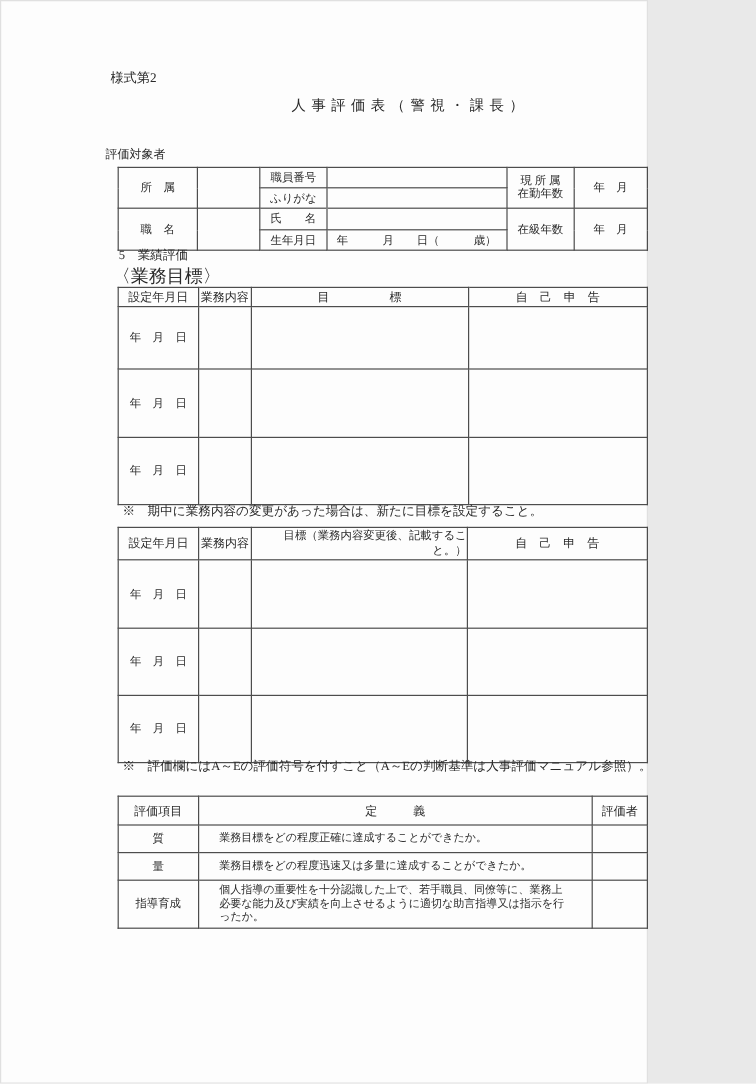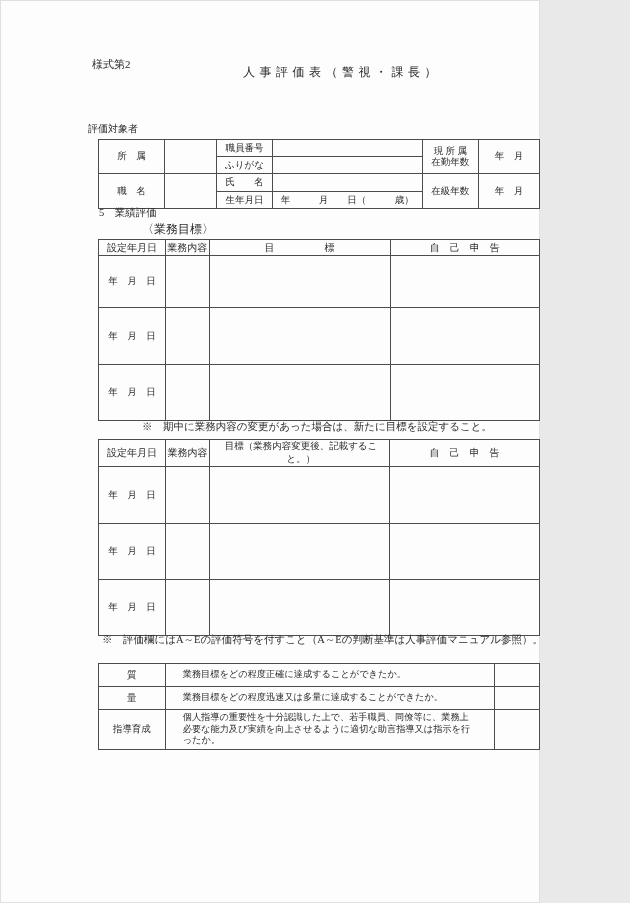--- a/index.html
+++ b/index.html
@@ -10,45 +10,45 @@
   }
   .page{
     position:relative;
     width:540px;height:903px;
     background:#fdfdfd;
     overflow:hidden;
     box-shadow:0 0 0 1px #e0e0e0 inset;
   }
   .abs{position:absolute;}
   .form-number{left:92px;top:57px;font-size:11px;}
-  .doc-title{left:243px;top:64px;font-size:12px;letter-spacing:4.5px;white-space:nowrap;}
+  .doc-title{left:243px;top:80px;font-size:12px;letter-spacing:4.5px;white-space:nowrap;}
   .period-line{left:247px;top:104px;font-size:11px;letter-spacing:1px;white-space:nowrap;}
   .subject-heading{left:88px;top:122px;font-size:10px;}
   .sec-heading{left:99px;top:206px;font-size:10.5px;}
-  .sub-heading{left:94px;top:221px;font-size:12px;margin-left:48px;}
+  .sub-heading{left:94px;top:221px;font-size:15px;}
   .note{font-size:10.5px;line-height:13px;}
-  .note-mid{left:102px;top:420px;white-space:nowrap;margin-left:40px;}
+  .note-mid{left:102px;top:420px;white-space:nowrap;}
   .note-eval{left:102px;top:633px;width:452px;padding-left:15px;text-indent:-15px;}
 
   table{border-collapse:collapse;table-layout:fixed;}
   td{border:1px solid #4d4d4d;padding:0;overflow:hidden;
      font-size:9.5px;text-align:center;vertical-align:middle;color:#2a2a2a;}
 
   .staff-table{left:98px;top:139px;}
   .staff-table td{height:16px;}
   .dotted-bottom{border-bottom:1px dotted #5a5a5a !important;}
   .dotted-left{border-left:1px dotted #5a5a5a !important;}
   .pre-line{white-space:pre-line;line-height:11px;}
 
   .goal-table{left:98px;}
   .goal-table-1{top:239px;}
   .goal-table-2{top:439px;}
   .goal-table td.hdr{height:15px;font-size:10px;}
   .goal-table td.row-cell{height:54px;}
-  .goal-table td.goal2-hdr{text-align:center;padding-left:3px;font-size:9.5px;}
+  .goal-table td.goal2-hdr{text-align:right;padding-left:3px;font-size:9.5px;}
 
   .criteria-table{left:98px;top:663px;}
   .criteria-table td.hdr{height:23px;font-size:10px;}
   .criteria-table td{font-size:9.5px;}
   .criteria-table td.def{text-align:left;padding:2px 17px;font-size:9.2px;line-height:11.5px;}
   .r-s{height:22px;}
   .r-m{height:25px;}
 </style>
 </head>
 <body>
@@ -174,20 +174,25 @@
 
   <div class="abs note note-eval">※　評価欄にはA～Eの評価符号を付すこと（A～Eの判断基準は人事評価マニュアル参照）。</div>
 
   <table class="abs criteria-table">
     <colgroup>
       <col style="width:70px">
         <col style="width:345px">
         <col style="width:48px">
     </colgroup>
     <tbody>
+        <tr>
+      <td class="hdr">評価項目</td>
+      <td class="hdr">定　　　義</td>
+      <td class="hdr">評価者</td>
+    </tr>
     <tr>
       <td class="r-s">質</td>
       <td class="def">業務目標をどの程度正確に達成することができたか。</td>
       <td></td>
     </tr>
     <tr>
       <td class="r-s">量</td>
       <td class="def">業務目標をどの程度迅速又は多量に達成することができたか。</td>
       <td></td>
     </tr>

